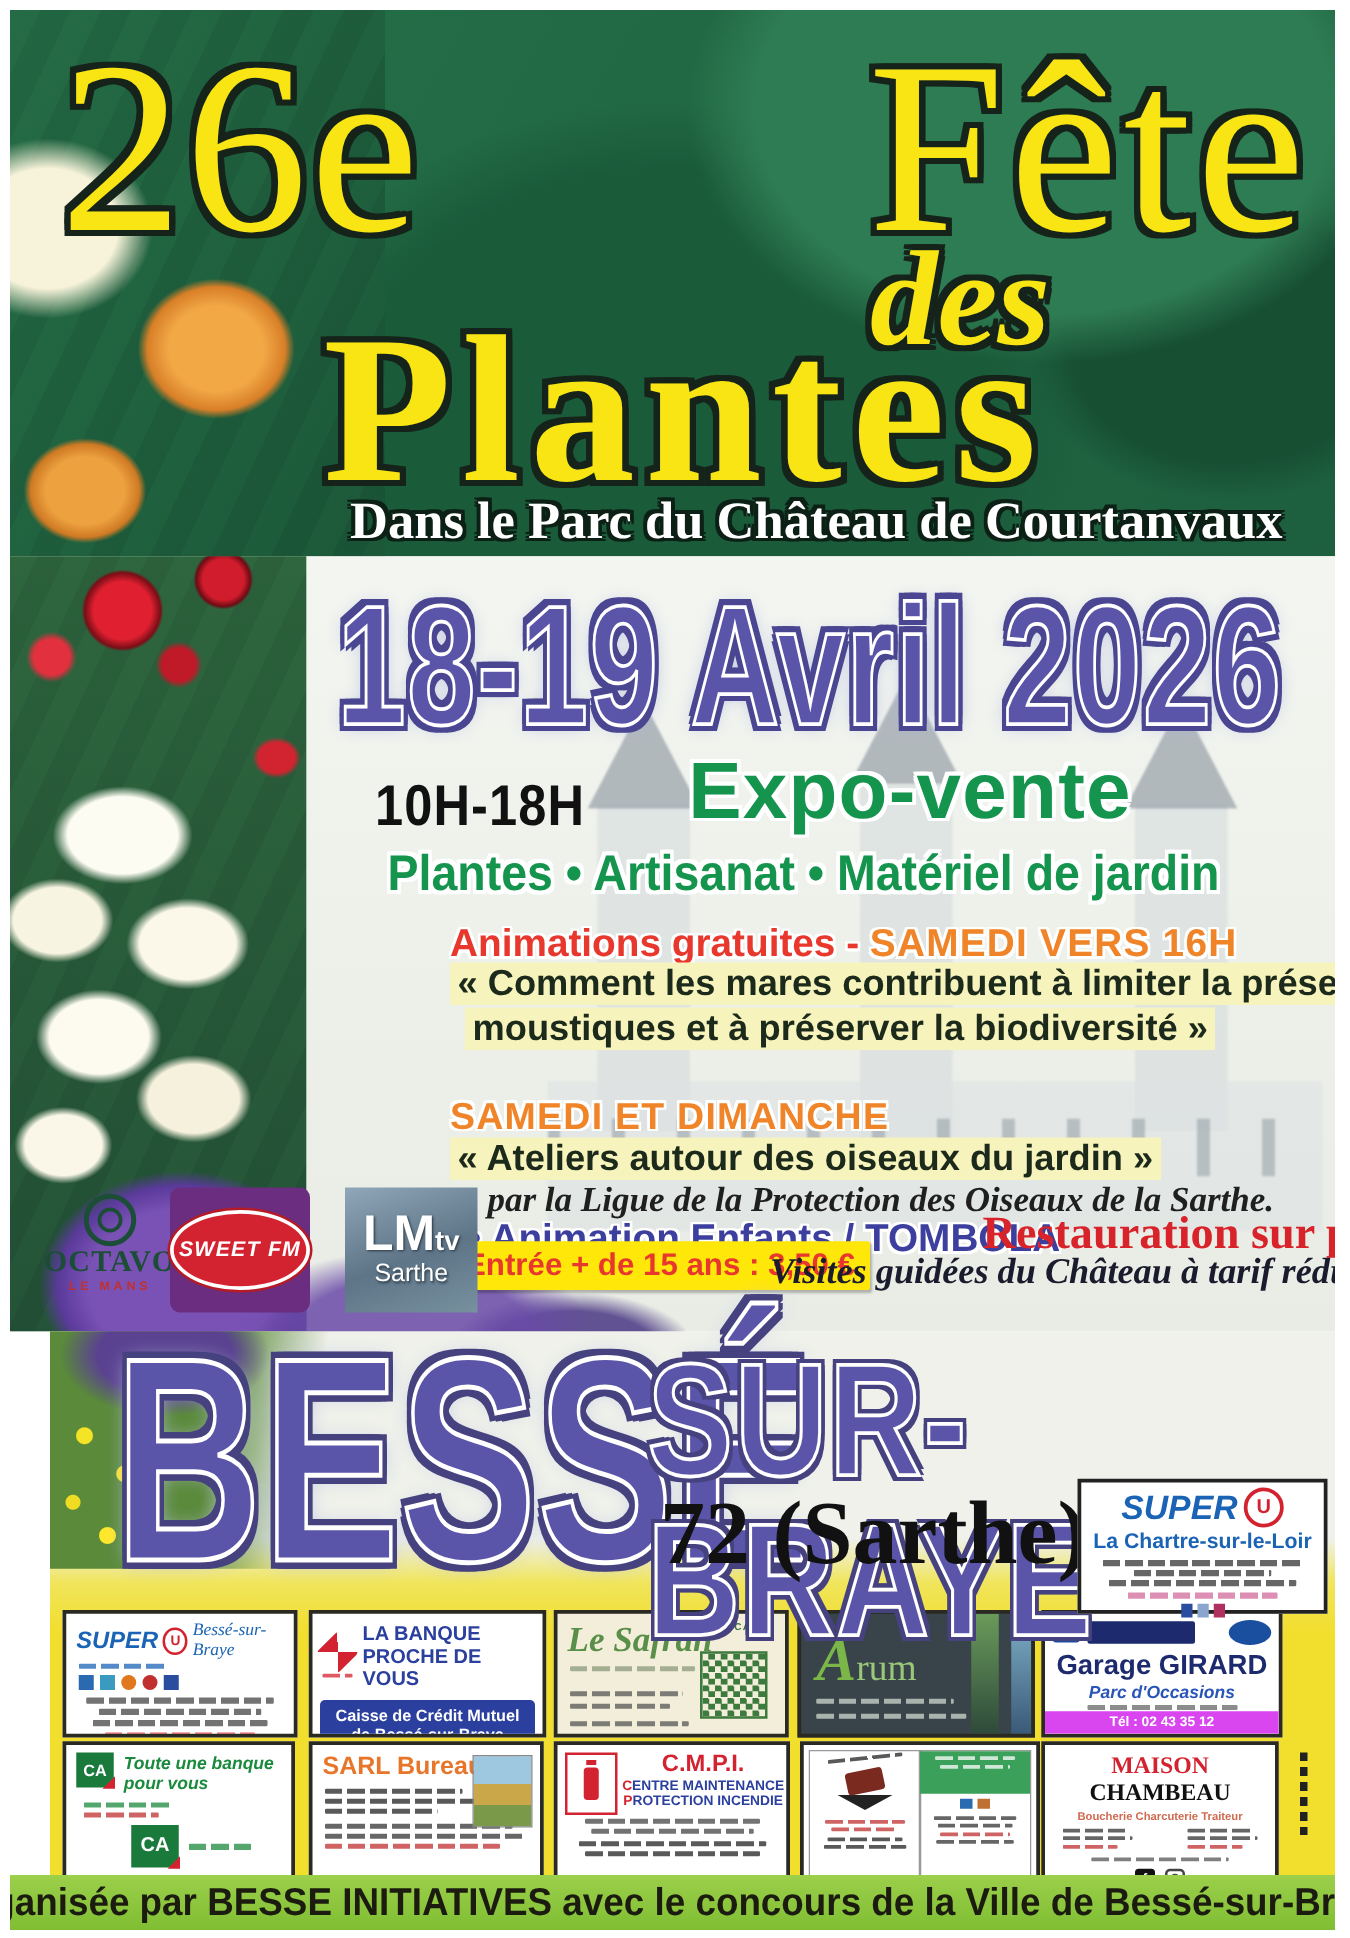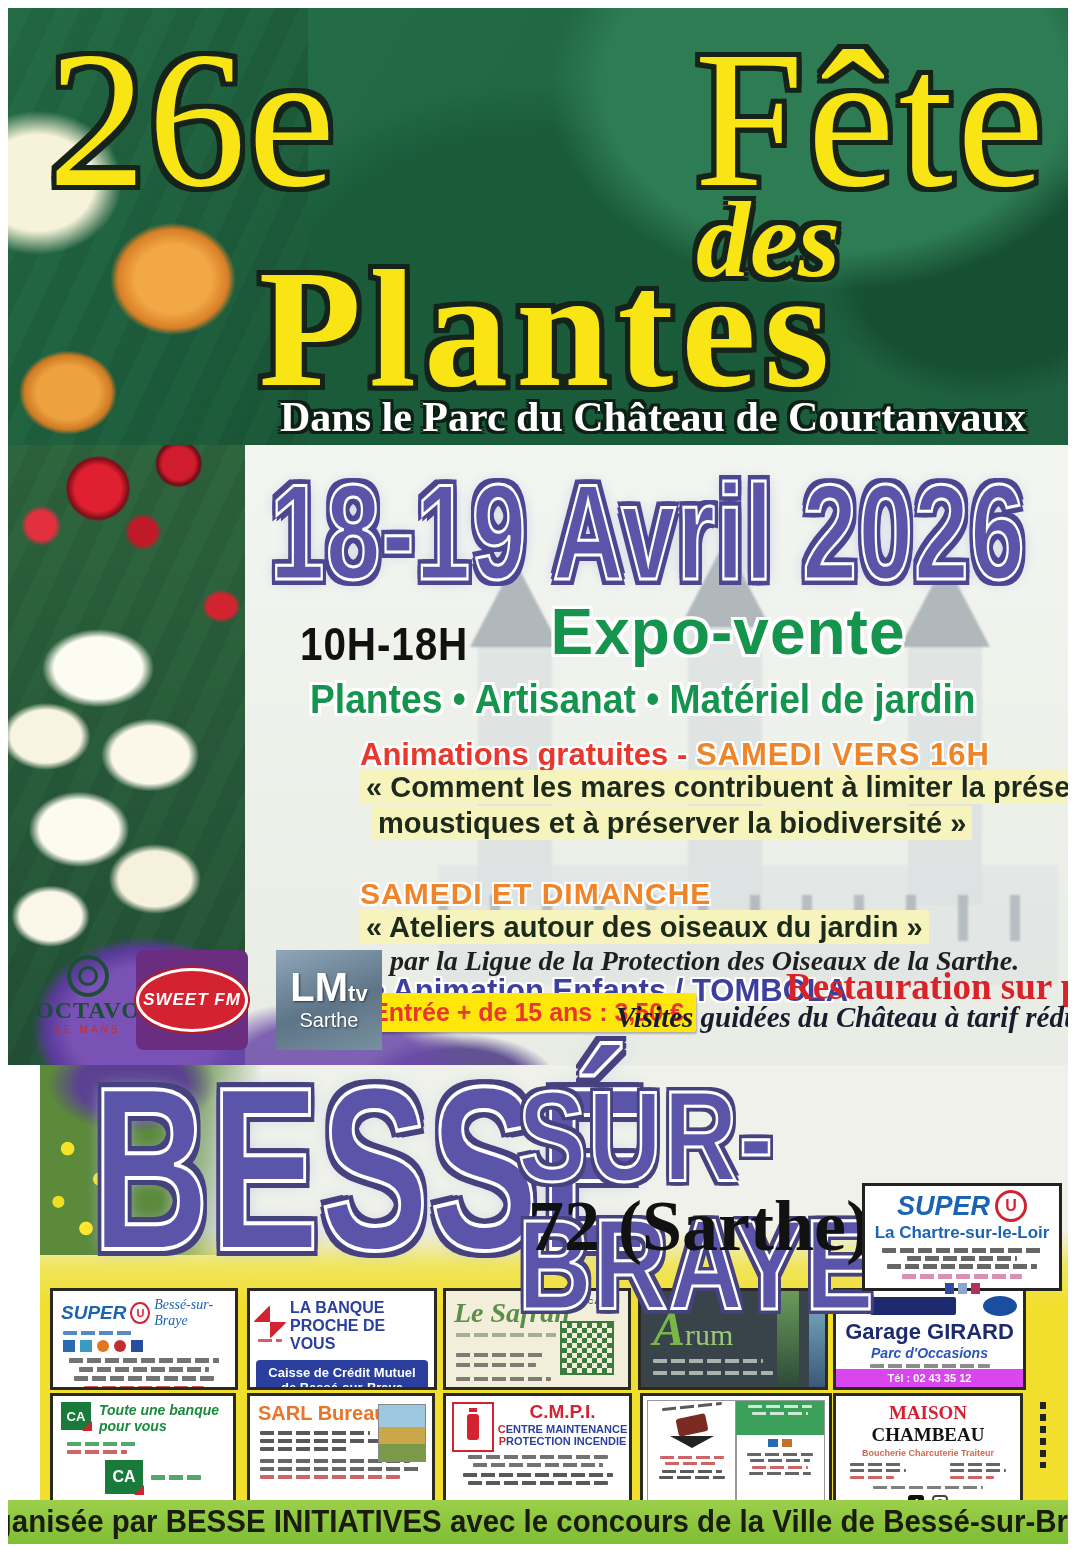--- a/index.html
+++ b/index.html
@@ -116,21 +116,21 @@
       font-size:25px;padding:5px 12px;border-radius:2px;box-shadow:1px 2px 2px rgba(0,0,0,.25);white-space:nowrap;}
   .tours{position:absolute;left:608px;top:556px;font-family:"Liberation Serif",serif;font-style:italic;
       font-weight:bold;font-size:29px;color:#1b1b2e;white-space:nowrap;}
 
   
   .octavo{position:absolute;left:24px;top:510px;width:112px;height:92px;text-align:center;z-index:3;}
   .octavo-ring{width:34px;height:34px;margin:0 auto;border:4px solid #1c4d36;border-radius:50%;
       display:flex;align-items:center;justify-content:center;}
   .octavo-ring::before{content:"";width:14px;height:14px;border:3px solid #1c4d36;border-radius:50%;}
   .octavo-name{font-family:"Liberation Serif",serif;font-weight:bold;font-size:24px;color:#1c4d36;letter-spacing:1px;}
-  .octavo-city{font-size:10px;font-weight:normal;color:#c03030;letter-spacing:3px;}
+  .octavo-city{font-size:10px;font-weight:bold;color:#c03030;letter-spacing:3px;}
   .sweetfm{position:absolute;left:128px;top:505px;width:112px;height:100px;background:#6a2d7f;
       border-radius:8px;display:flex;align-items:center;justify-content:center;z-index:3;}
   .sweet-oval{width:112px;height:58px;background:#d42330;border:3px solid #ffffff;border-radius:50%;
       display:flex;align-items:center;justify-content:center;box-shadow:0 0 0 2px #b51b26;}
   .sweet-text{color:#ffffff;font-weight:bold;font-style:italic;font-size:17px;letter-spacing:1px;}
   .lmtv{position:absolute;left:268px;top:505px;width:106px;height:100px;z-index:3;
       background:linear-gradient(160deg,#8fa7b8,#5e7487 55%,#77919f);display:flex;flex-direction:column;
       align-items:center;justify-content:center;color:#ffffff;text-shadow:1px 1px 2px #2c3a44;}
   .lmtv-main{font-weight:bold;font-size:40px;line-height:.9;}
   .lmtv-tv{font-size:22px;font-weight:bold;}

